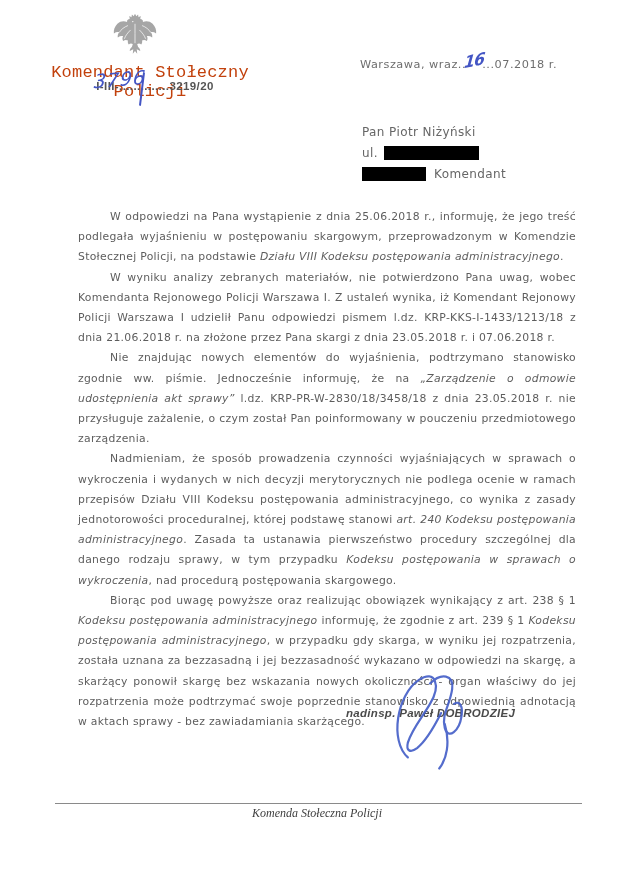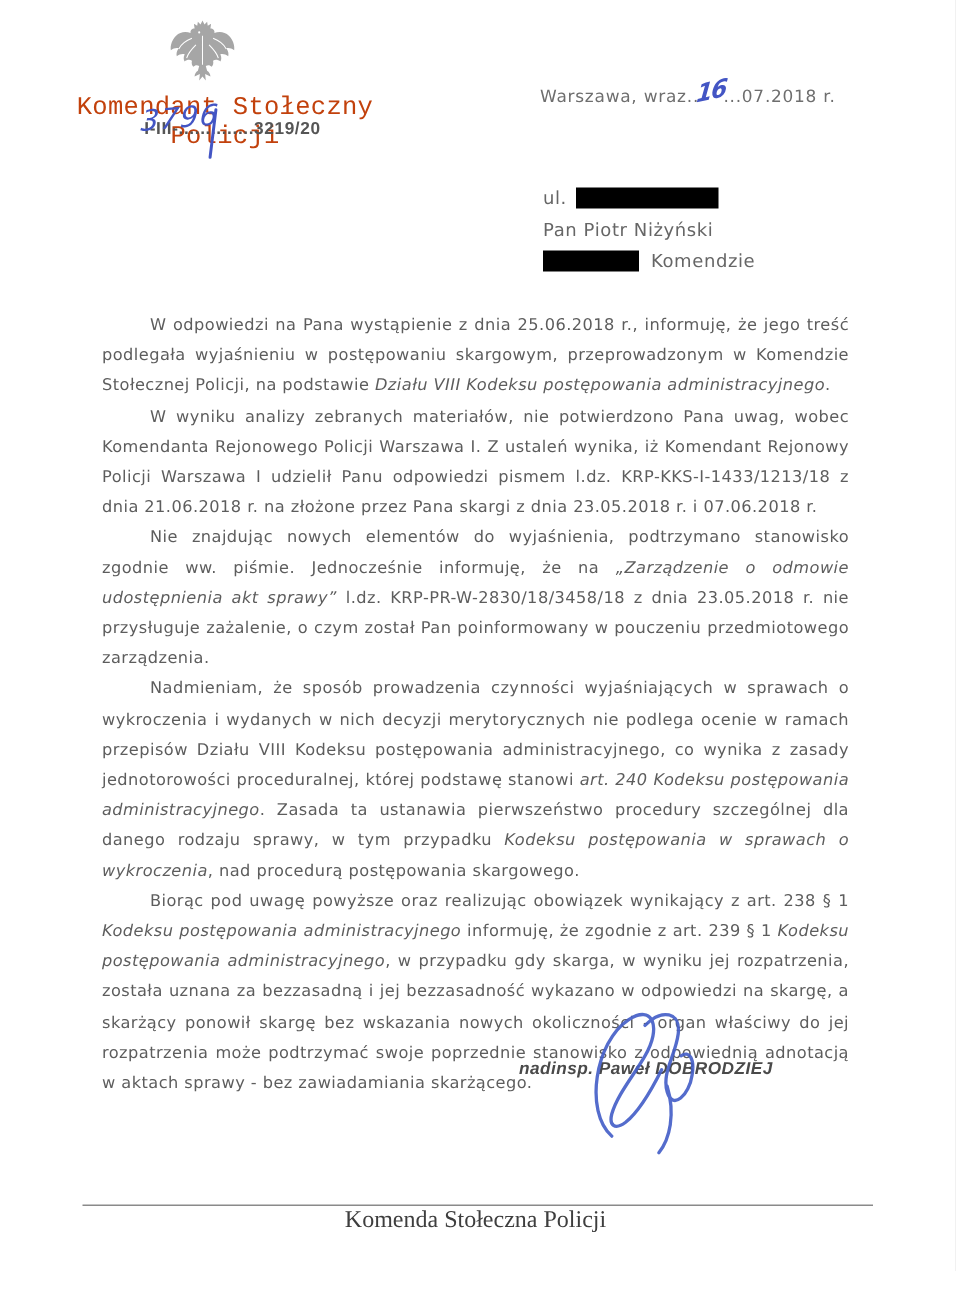--- a/index.html
+++ b/index.html
@@ -43,21 +43,21 @@
     margin:0 -2px;letter-spacing:-1px;
   }
   
   .recipient{position:absolute;left:362px;top:121px;font-size:12px;color:#666;letter-spacing:.4px;}
   .recipient .rline{height:21px;display:flex;align-items:center;}
   .redact{background:#000;display:inline-block;height:14px;}
   .redact.addr{width:95px;margin-left:6px;}
   .redact.zip{width:64px;margin-right:8px;}
   
   .body-text{
-    position:absolute;left:68px;top:207px;width:498px;
+    position:absolute;left:78px;top:207px;width:498px;
     font-size:10.8px;line-height:20.2px;color:#5d5d5d;
     letter-spacing:.3px;text-align:justify;
   }
   .body-text p{margin:0;text-indent:32px;}
   .it{font-style:italic;}
   
   .sig-name{
     position:absolute;left:346px;top:707px;
     font-family:"Liberation Sans",sans-serif;
     font-size:11.5px;font-weight:bold;font-style:italic;color:#4a4a4a;
@@ -68,21 +68,21 @@
   .distribution{
     position:absolute;left:58px;top:751px;
     font-family:"Liberation Sans",sans-serif;
     font-size:8.3px;line-height:10px;color:#555;letter-spacing:.2px;
   }
   .dist-line.underl{text-decoration:underline;}
   
   .footer-rule{position:absolute;left:55px;top:803px;width:527px;border-top:1px solid #8a8a8a;}
   .footer{
     position:absolute;left:0;top:806px;width:634px;text-align:center;
-    font-family:"Liberation Serif",serif;font-size:16px;color:#3e3e3e;line-height:15px;
+    font-family:"Liberation Serif",serif;font-size:12px;color:#3e3e3e;line-height:15px;font-style:italic;
   }
 </style>
 </head>
 <body>
 
 <div class="page">
 
   <div class="emblem">
     <svg width="44" height="50" viewBox="0 0 100 112" xmlns="http://www.w3.org/2000/svg">
       <path fill="#a6a6a6" d="M50 3 L53 9 L57 5 L58 11 L63 8 L62 15
@@ -117,28 +117,28 @@
   </div>
 
   <div class="issuer">Komendant Stołeczny Policji</div>
   <div class="refline"><span>I-III-.............</span><span>.3219/20</span></div>
   <div class="hw hw-ref">3796</div>
   <div class="hw-ref-stroke"></div>
 
   <div class="dateline"><span>Warszawa, wraz..</span><span class="hw hw-day">16</span><span>...07.2018 r.</span></div>
 
   <div class="recipient">
+    <div class="rline">Pan Piotr Niżyński</div>
     <div class="rline">
       <span>ul.</span>
       <span class="redact addr"></span>
     </div>
-    <div class="rline">Pan Piotr Niżyński</div>
     <div class="rline">
       <span class="redact zip"></span>
-      <span>Komendzie</span>
+      <span>Komendant</span>
     </div>
   </div>
 
   <div class="body-text" id="body-paragraphs">
       <p><span>W odpowiedzi na Pana wystąpienie z dnia 25.06.2018 r., informuję, że jego treść podlegała wyjaśnieniu w postępowaniu skargowym, przeprowadzonym w Komendzie Stołecznej Policji, na podstawie </span><span class="it">Działu VIII Kodeksu postępowania administracyjnego</span><span>.</span></p>
       <p><span>W wyniku analizy zebranych materiałów, nie potwierdzono Pana uwag, wobec Komendanta Rejonowego Policji Warszawa I. Z ustaleń wynika, iż Komendant Rejonowy Policji Warszawa I udzielił Panu odpowiedzi pismem l.dz. KRP-KKS-I-1433/1213/18 z dnia 21.06.2018 r. na złożone przez Pana skargi  z dnia 23.05.2018 r. i 07.06.2018 r.</span></p>
       <p><span>Nie znajdując nowych elementów do wyjaśnienia, podtrzymano stanowisko zgodnie ww. piśmie. Jednocześnie informuję, że na </span><span class="it">„Zarządzenie o odmowie udostępnienia akt sprawy”</span><span> l.dz. KRP-PR-W-2830/18/3458/18 z dnia 23.05.2018 r. nie przysługuje zażalenie, o czym został Pan poinformowany w pouczeniu przedmiotowego zarządzenia.</span></p>
       <p><span>Nadmieniam, że sposób prowadzenia czynności wyjaśniających w sprawach o wykroczenia i wydanych w nich decyzji merytorycznych nie podlega ocenie w ramach przepisów Działu VIII Kodeksu postępowania administracyjnego, co wynika z zasady jednotorowości proceduralnej, której podstawę stanowi </span><span class="it">art. 240 Kodeksu postępowania administracyjnego</span><span>. Zasada ta ustanawia pierwszeństwo procedury szczególnej dla danego rodzaju sprawy, w tym przypadku </span><span class="it">Kodeksu postępowania w sprawach o wykroczenia</span><span>, nad procedurą postępowania skargowego.</span></p>
       <p><span>Biorąc pod uwagę powyższe oraz realizując obowiązek wynikający z art. 238 § 1 </span><span class="it">Kodeksu postępowania administracyjnego</span><span> informuję, że zgodnie z art. 239 § 1 </span><span class="it">Kodeksu postępowania administracyjnego</span><span>, w przypadku gdy skarga, w wyniku jej rozpatrzenia, została uznana za bezzasadną i jej bezzasadność wykazano w odpowiedzi na skargę, a skarżący ponowił skargę bez wskazania nowych okoliczności - organ właściwy do jej rozpatrzenia może podtrzymać swoje poprzednie stanowisko z odpowiednią adnotacją w aktach sprawy - bez zawiadamiania skarżącego.</span></p>
     </div>

